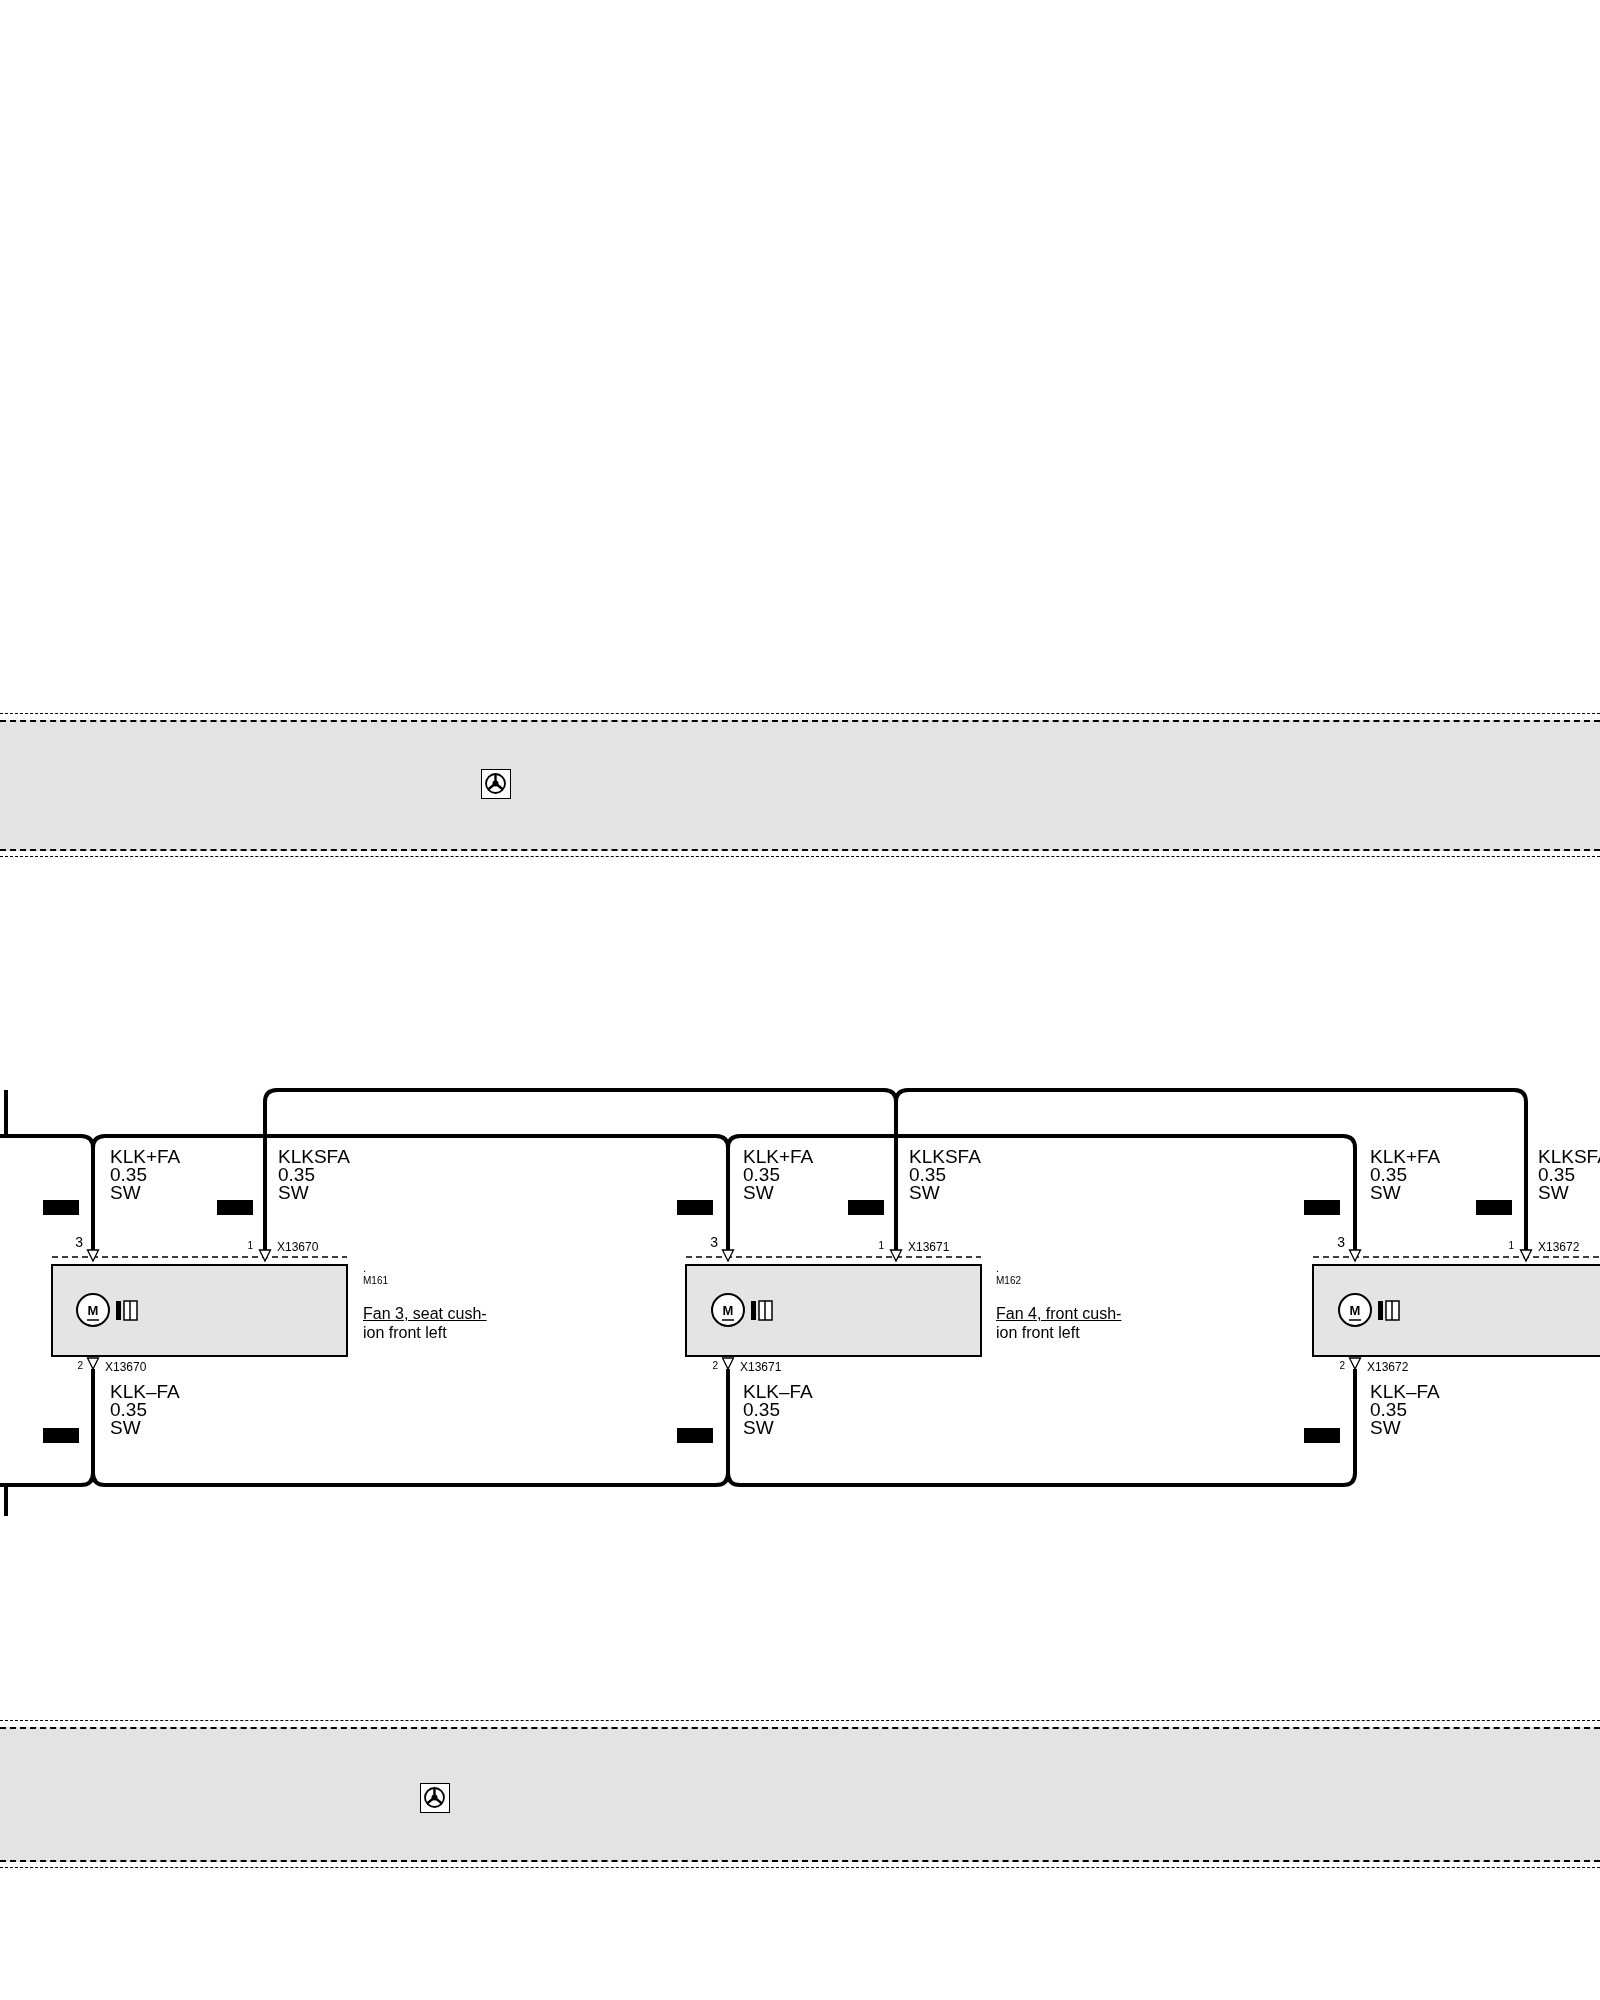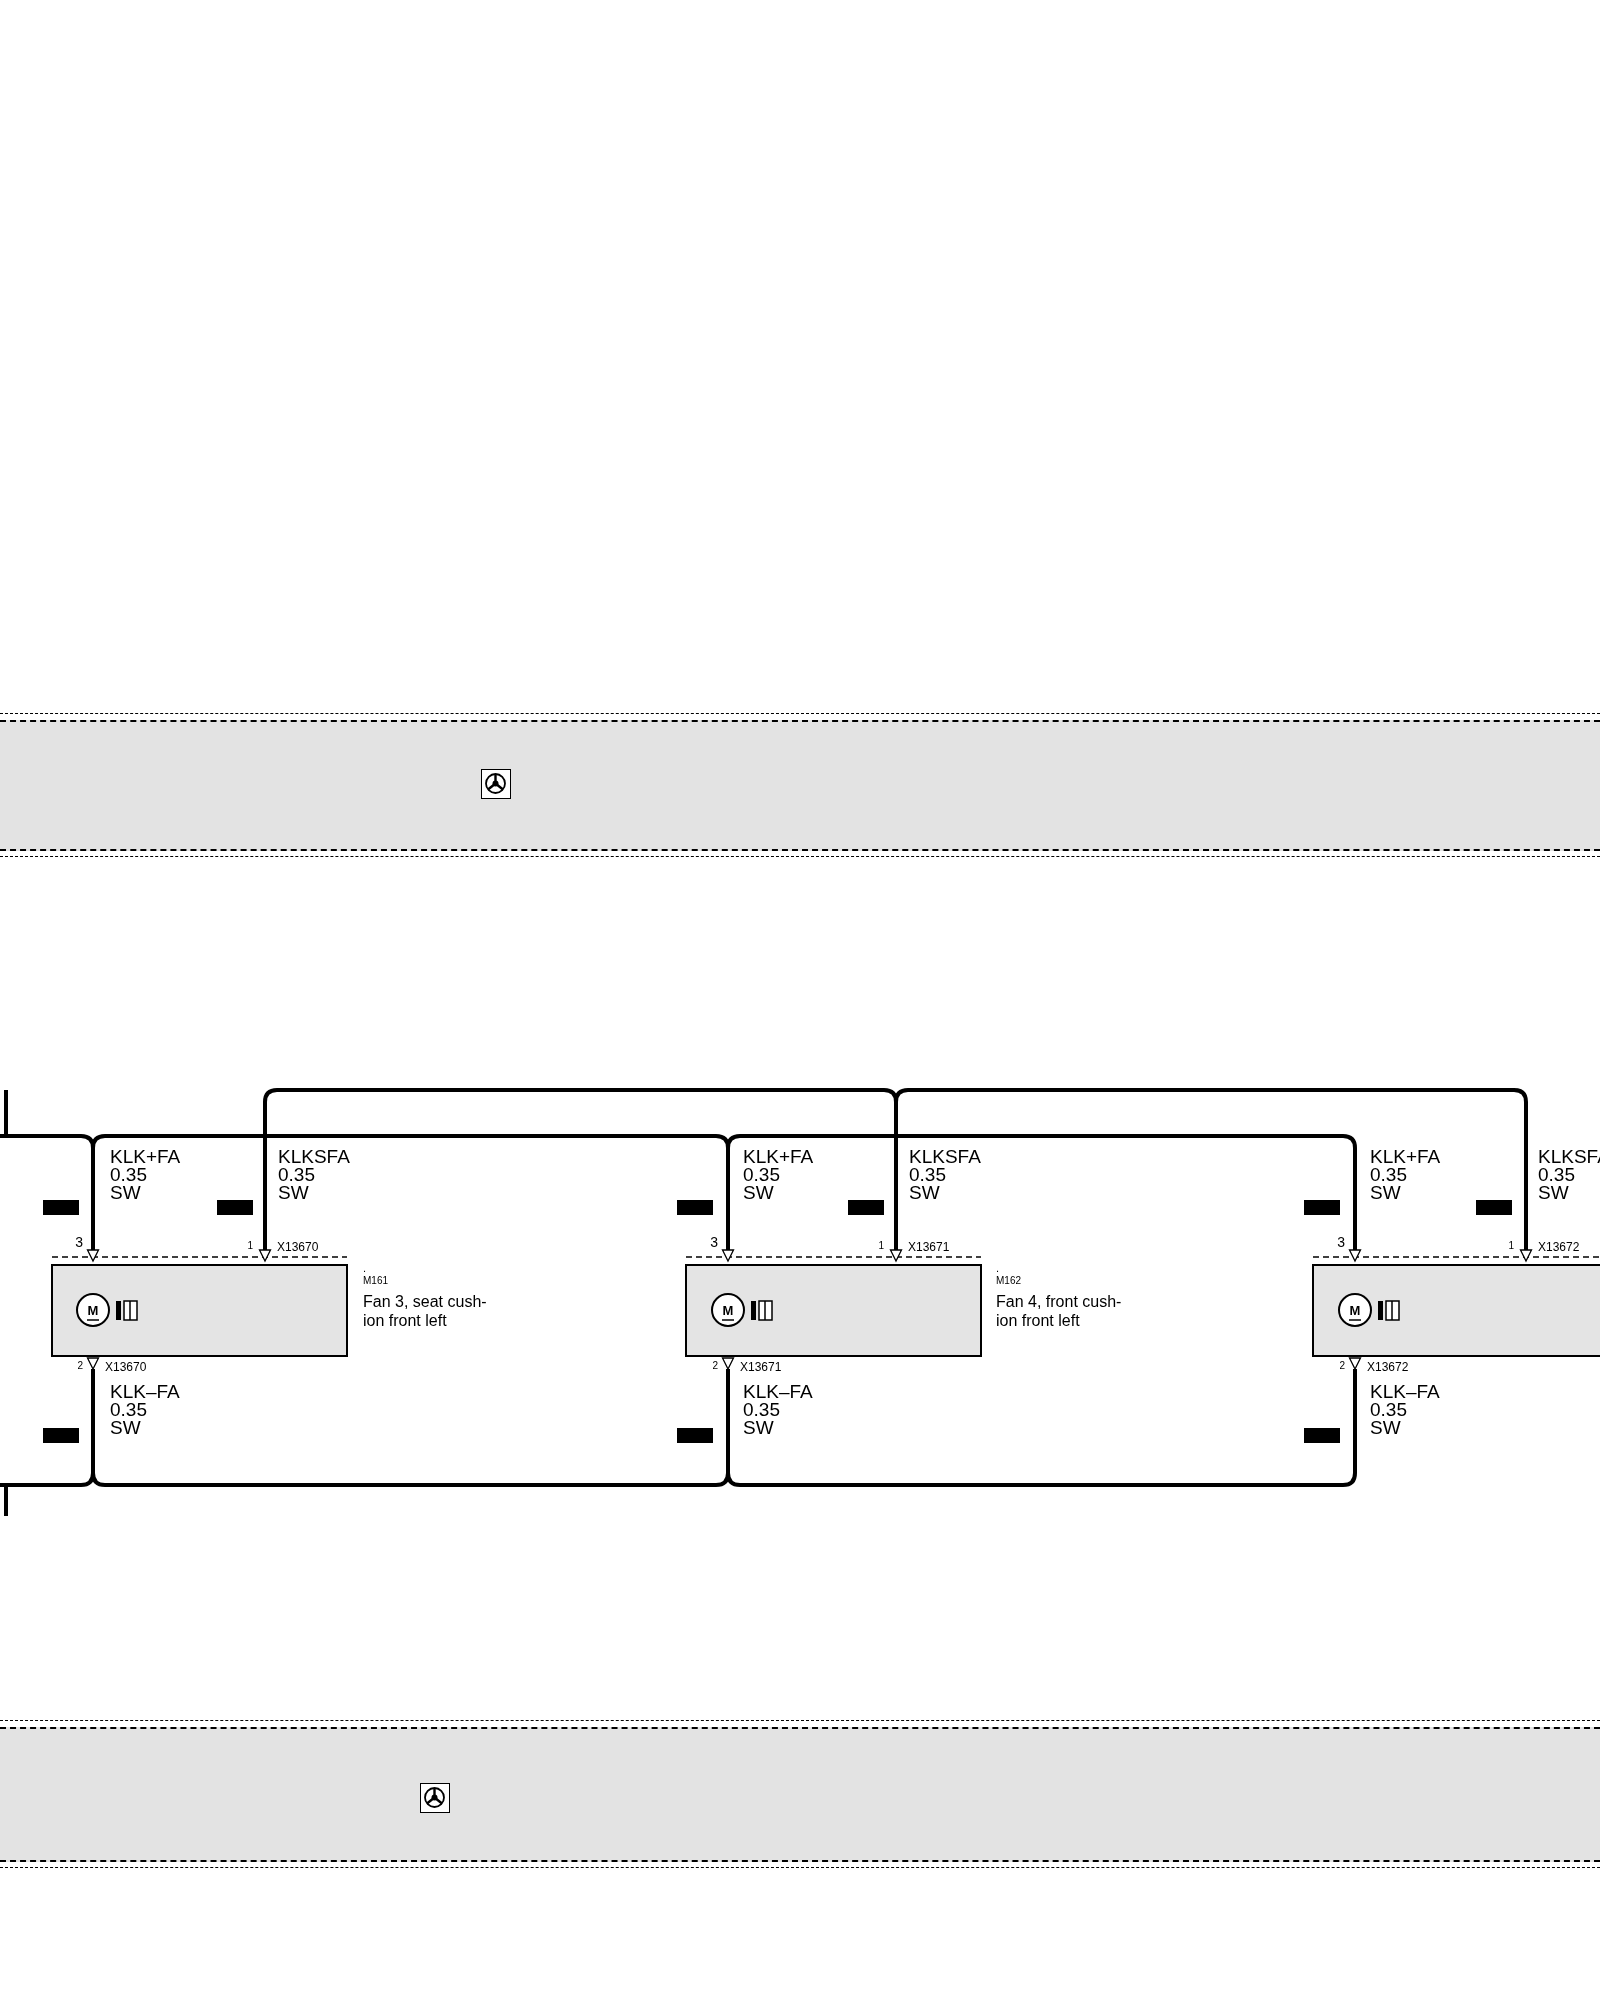--- a/index.html
+++ b/index.html
@@ -33,21 +33,21 @@
   
   .wl { position:absolute; font-size:19px; line-height:18px; white-space:nowrap; }
   .sw { position:absolute; width:36px; height:15px; background:#000; }
   .pinL { position:absolute; width:24px; text-align:right; font-size:14px; }
   .pinS { position:absolute; width:24px; text-align:right; font-size:10px; }
   .conn { position:absolute; font-size:12px; white-space:nowrap; }
   .comp { position:absolute; white-space:nowrap; }
   .comp .fn   { font-size:11px; line-height:12px; }
   .comp .code { font-size:10px; line-height:14px; }
   .comp .cname{ font-size:16px; line-height:19px; }
-  .comp .cname.first { margin-top:4px; }
+  .comp .cname.first { margin-top:16px;text-decoration:underline; }
 </style>
 </head>
 <body>
 
 <svg id="wiring" width="1600" height="2000" viewBox="0 0 1600 2000">
 
   <path class="wire" d="M 265 1252 L 265 1102 Q 265 1090 277 1090 L 884 1090 Q 896 1090 896 1102 L 896 1252"></path>
   <path class="wire" d="M 896 1252 L 896 1102 Q 896 1090 908 1090 L 1514 1090 Q 1526 1090 1526 1102 L 1526 1252"></path>
 
   <path class="wire" d="M 0 1136 L 81 1136 Q 93 1136 93 1148 L 93 1252"></path>

